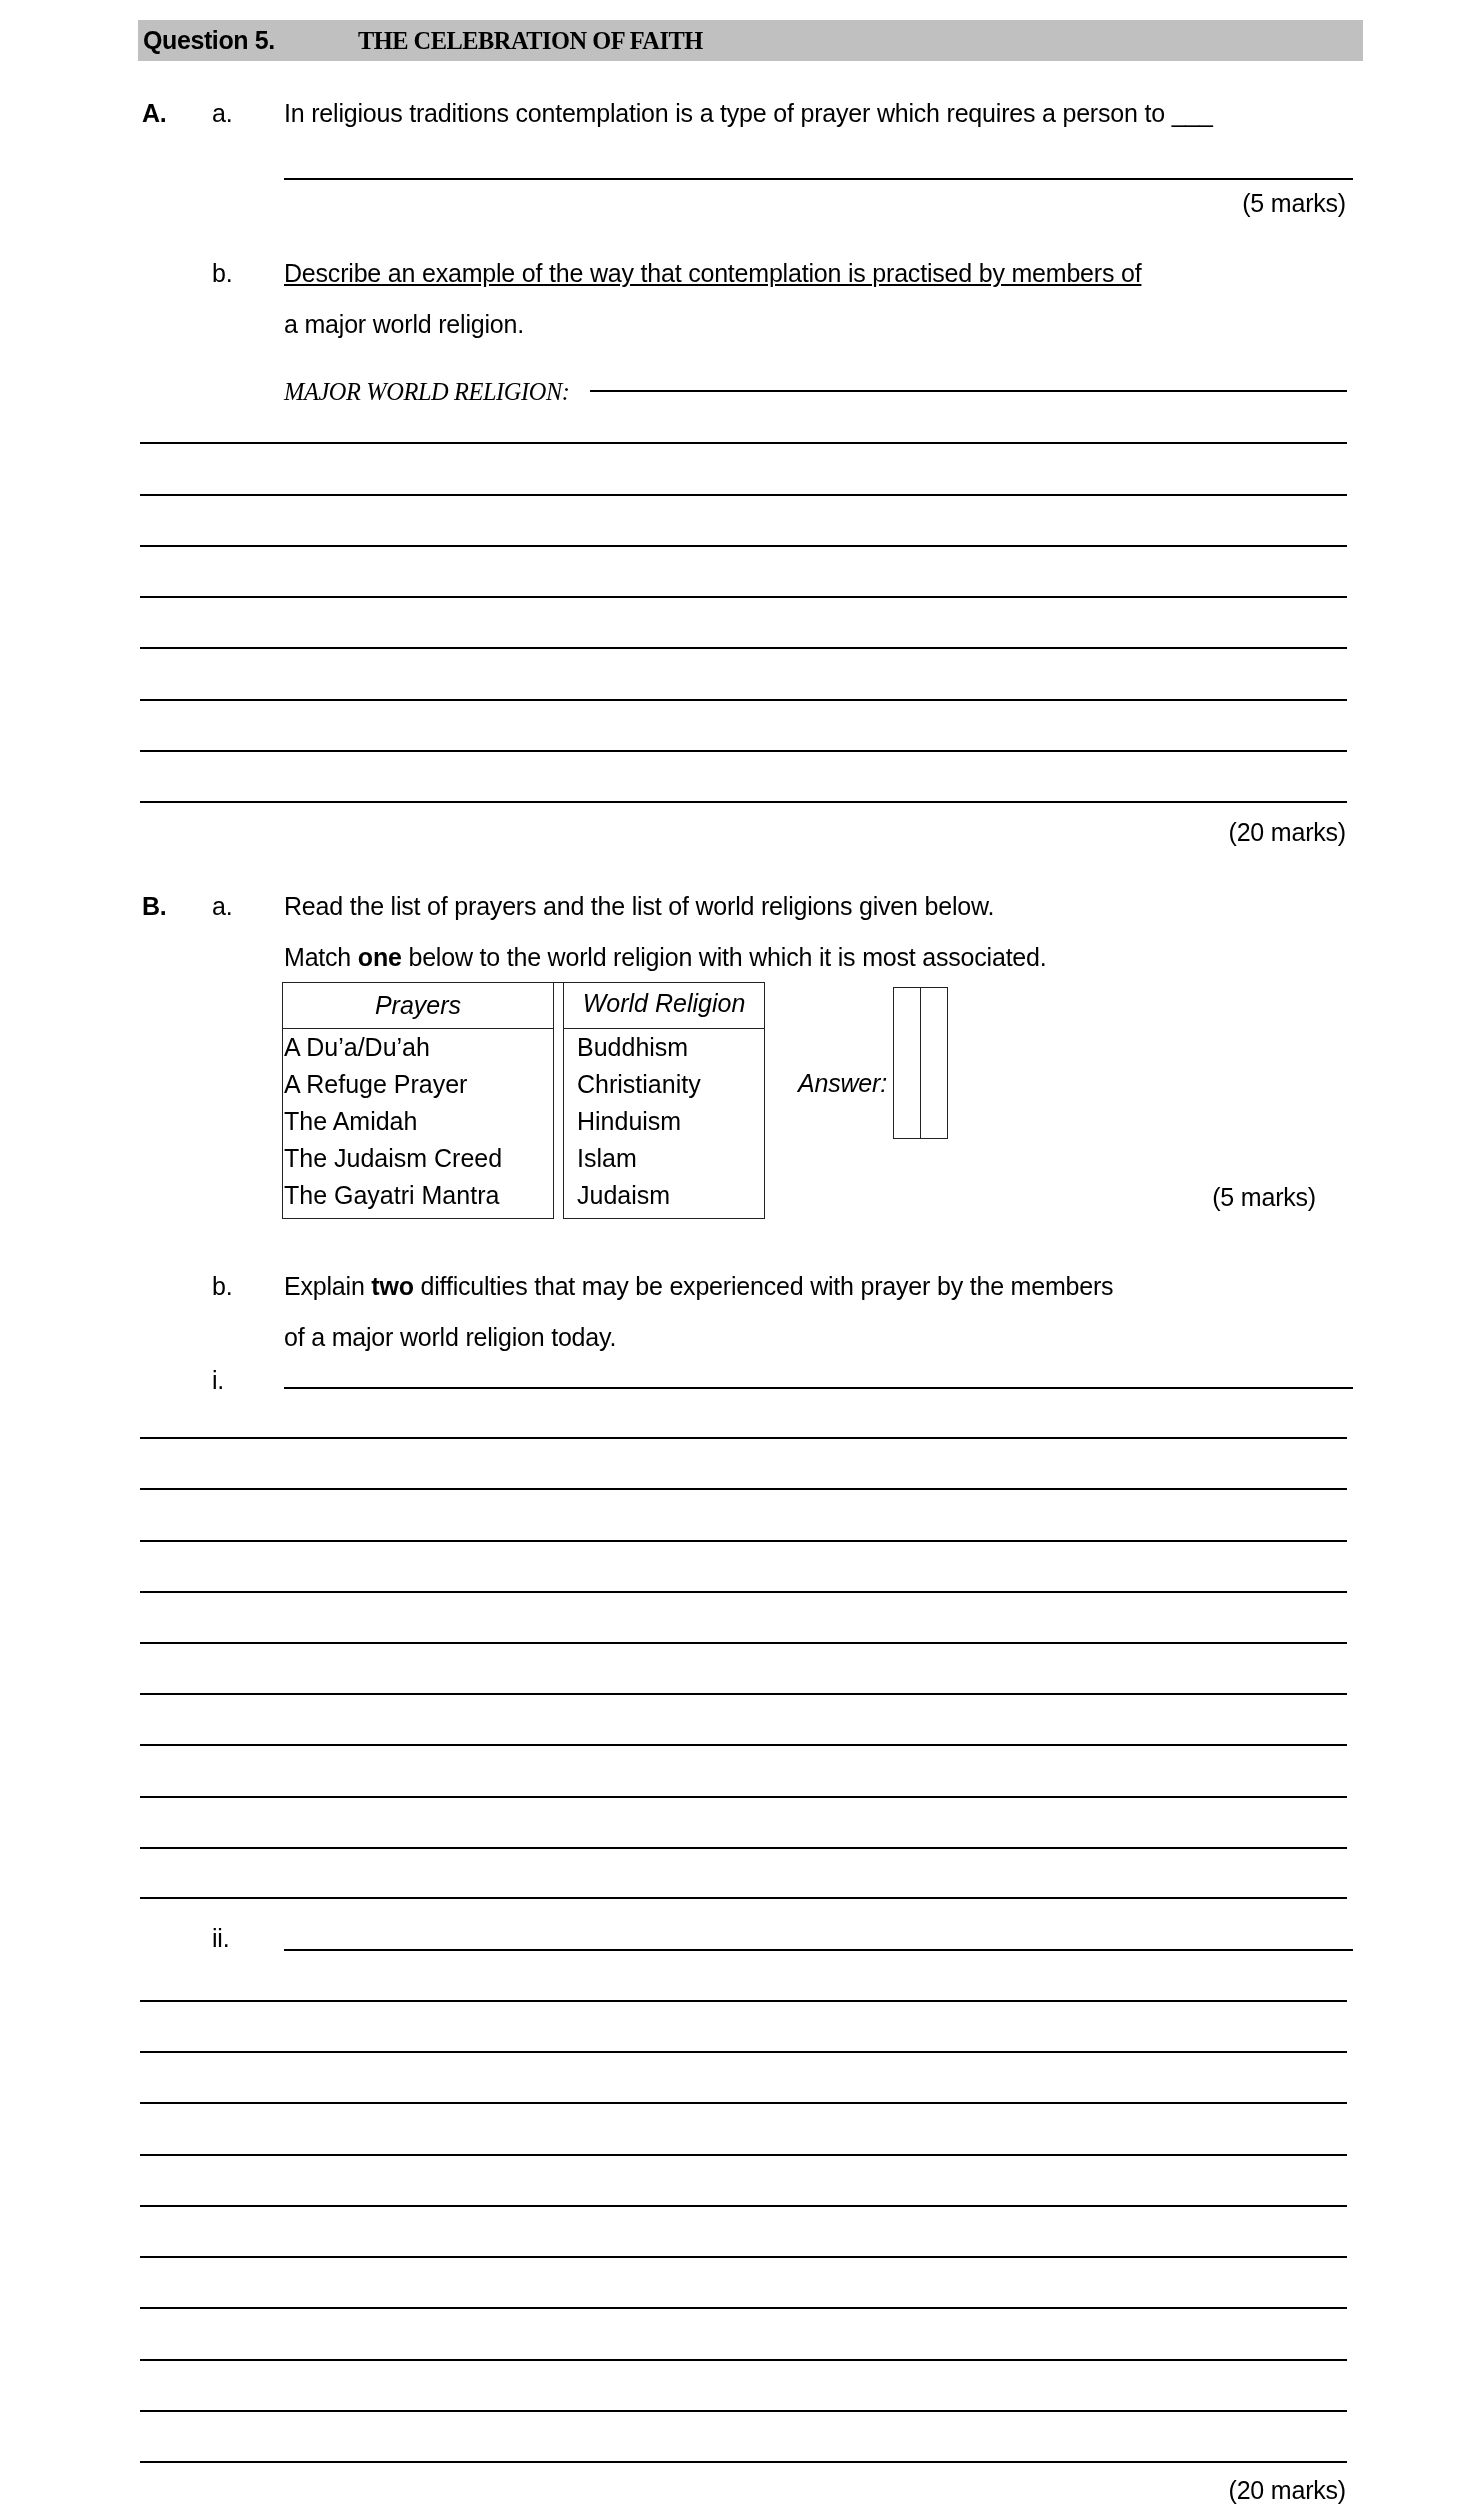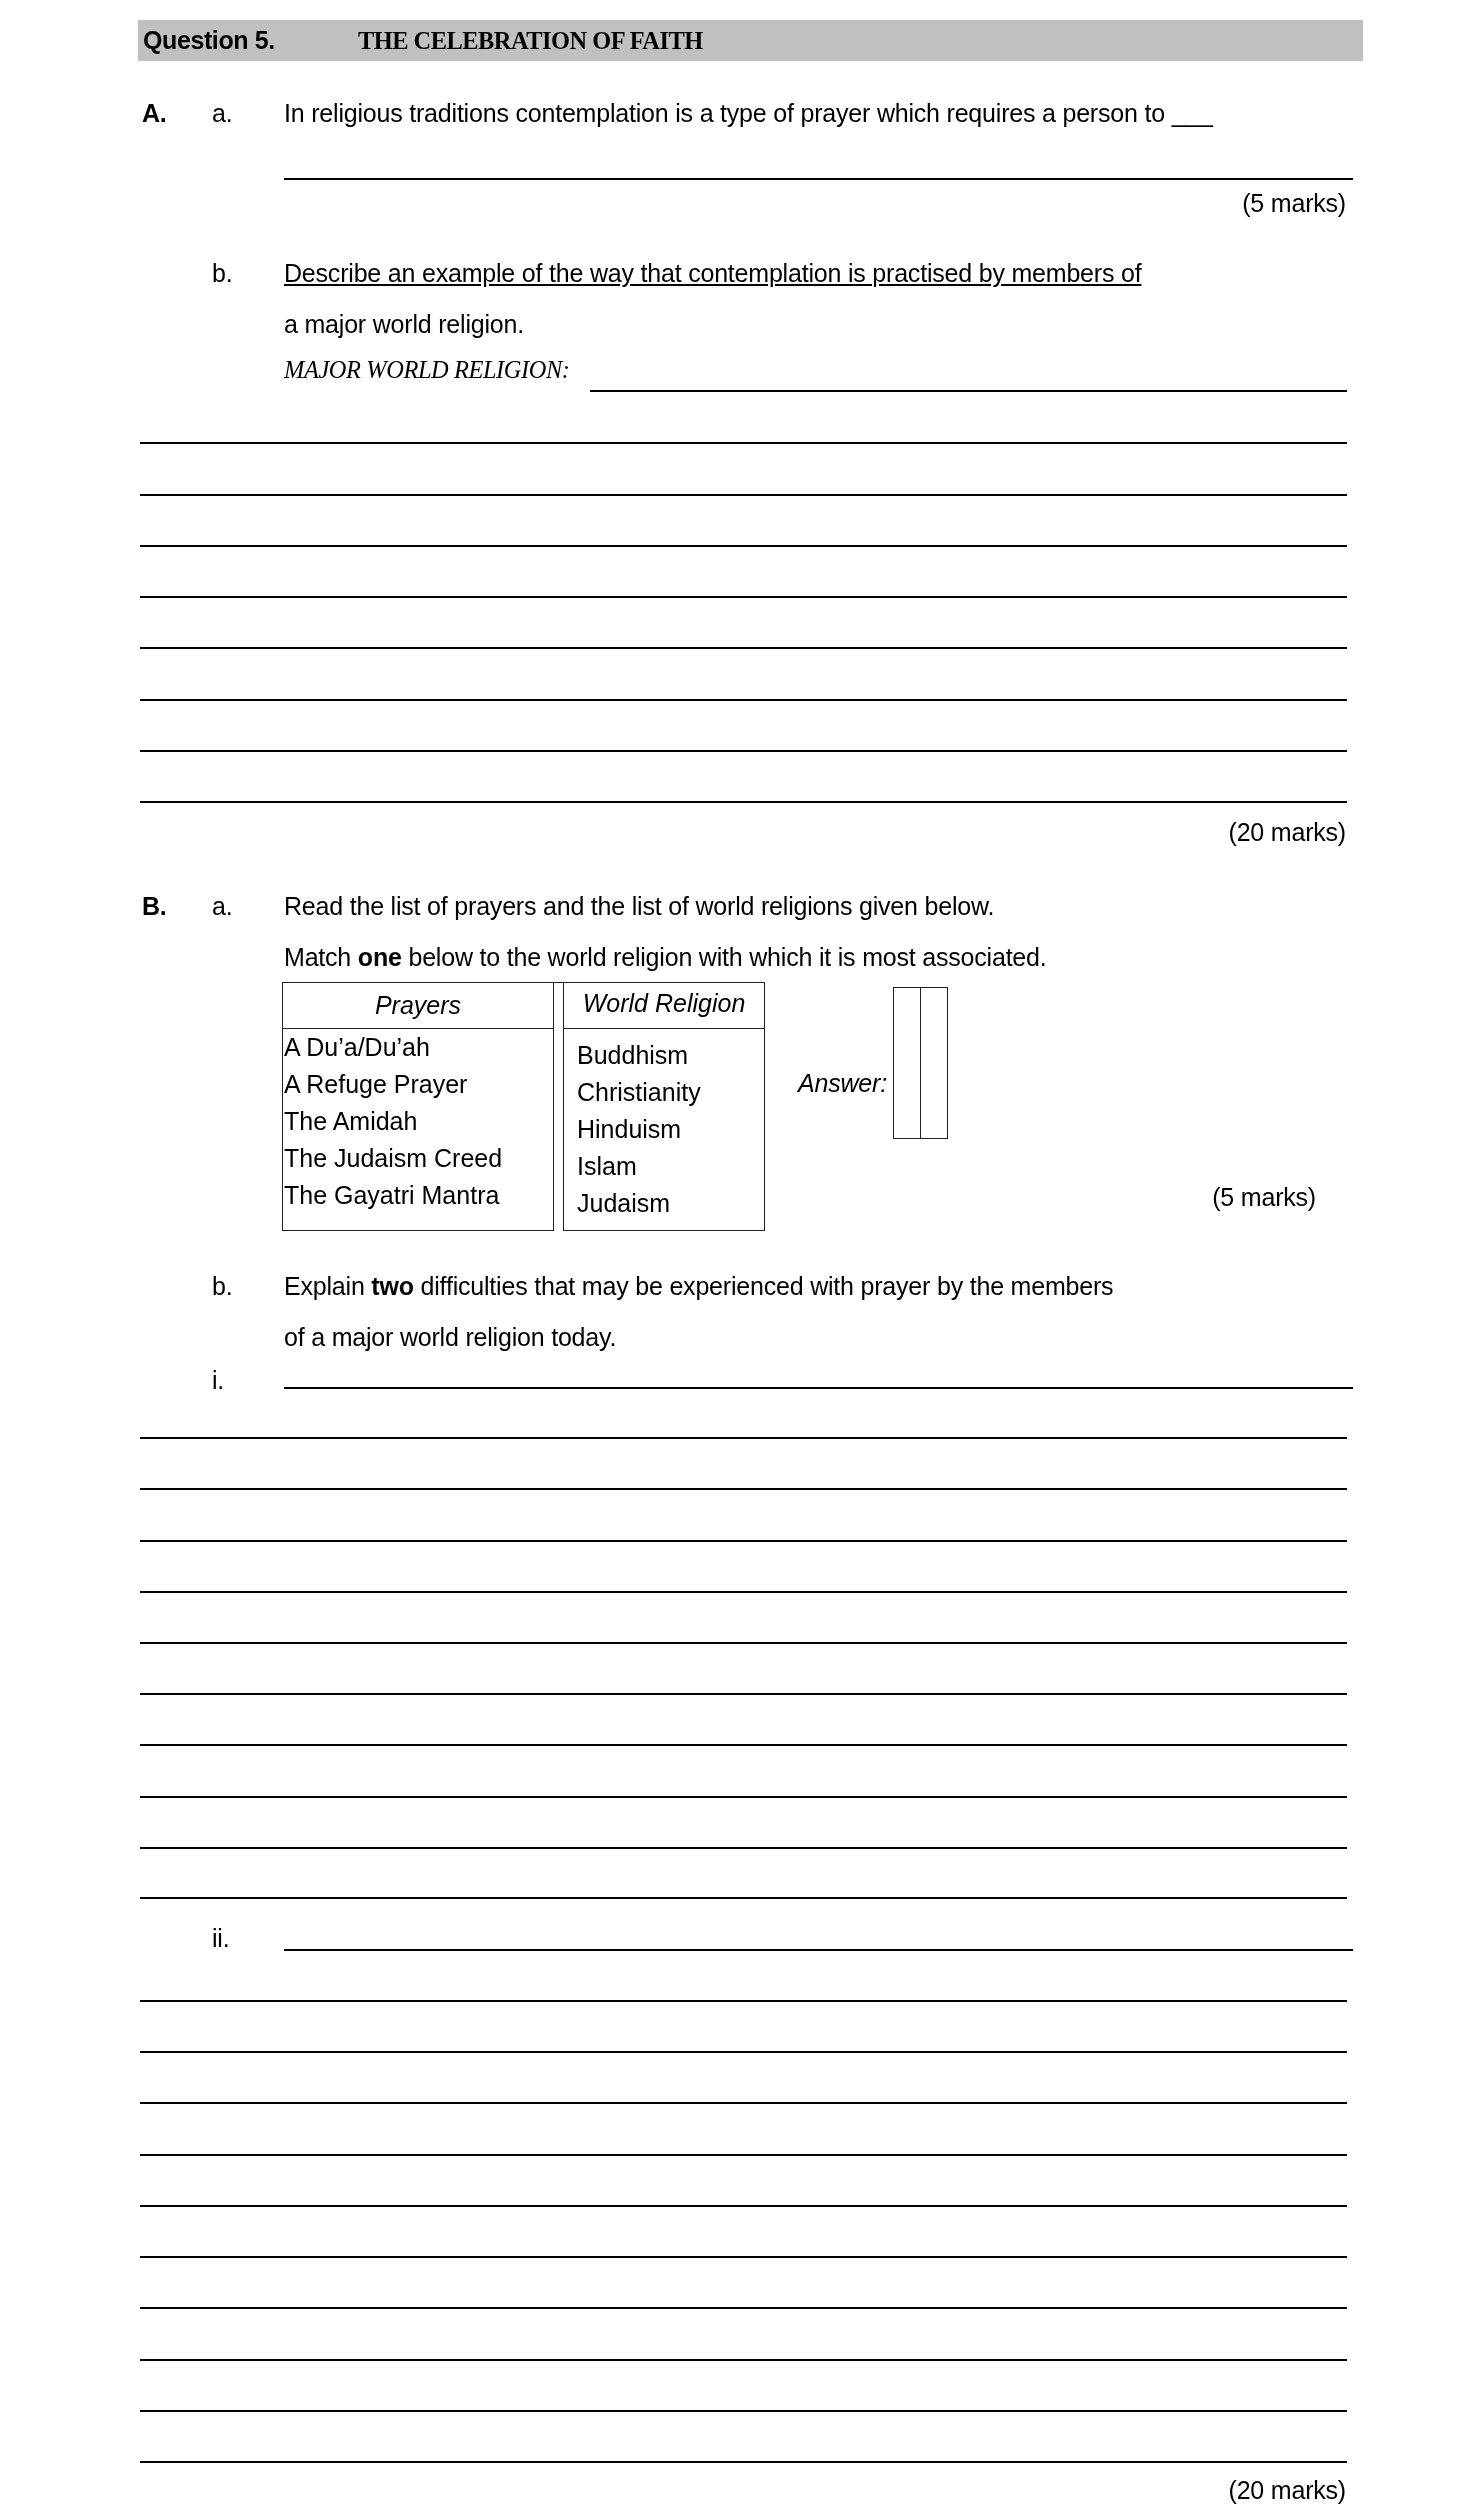--- a/index.html
+++ b/index.html
@@ -30,21 +30,21 @@
 
 <div class="abs txt bold" style="left:142px; top:99px;">A.</div>
 <div class="abs txt" style="left:212px; top:99px;">a.</div>
 <div class="abs txt" style="left:284px; top:99px;">In religious traditions contemplation is a type of prayer which requires a person to ___</div>
 <div class="rule" style="left:284px; width:1069px; top:178px;"></div>
 <div class="abs txt marks" style="top:189px; right:133px;">(5 marks)</div>
 
 <div class="abs txt" style="left:212px; top:259px;">b.</div>
 <div class="abs txt" style="left:284px; top:259px;text-decoration:underline;">Describe an example of the way that contemplation is practised by members of</div>
 <div class="abs txt" style="left:284px; top:310px;">a major world religion.</div>
-<div class="abs txt serif-italic" style="left:284px; top:355px;font-style:italic;">MAJOR WORLD RELIGION:</div>
+<div class="abs txt serif-italic" style="left:284px; top:377px;font-style:italic;">MAJOR WORLD RELIGION:</div>
 <div class="rule" style="left:590px; width:757px; top:390px;"></div>
 
 <div class="rule full-rule" style="top:442px;"></div>
 <div class="rule full-rule" style="top:494px;"></div>
 <div class="rule full-rule" style="top:545px;"></div>
 <div class="rule full-rule" style="top:596px;"></div>
 <div class="rule full-rule" style="top:647px;"></div>
 <div class="rule full-rule" style="top:699px;"></div>
 <div class="rule full-rule" style="top:750px;"></div>
 <div class="rule full-rule" style="top:801px;"></div>
@@ -63,21 +63,21 @@
     <th style="width:187px; padding:0 6.5px;">World Religion</th>
   </tr>
   <tr>
     <td style="padding:0 1px; height:189px;">
       <div>A Du’a/Du’ah</div>
       <div>A Refuge Prayer</div>
       <div>The Amidah</div>
       <div>The Judaism Creed</div>
       <div>The Gayatri Mantra</div>
     </td>
-    <td style="padding:8px 13px;">
+    <td style="padding:0 13px;">
       <div>Buddhism</div>
       <div>Christianity</div>
       <div>Hinduism</div>
       <div>Islam</div>
       <div>Judaism</div>
     </td>
   </tr>
 </tbody>
   </table>
 

